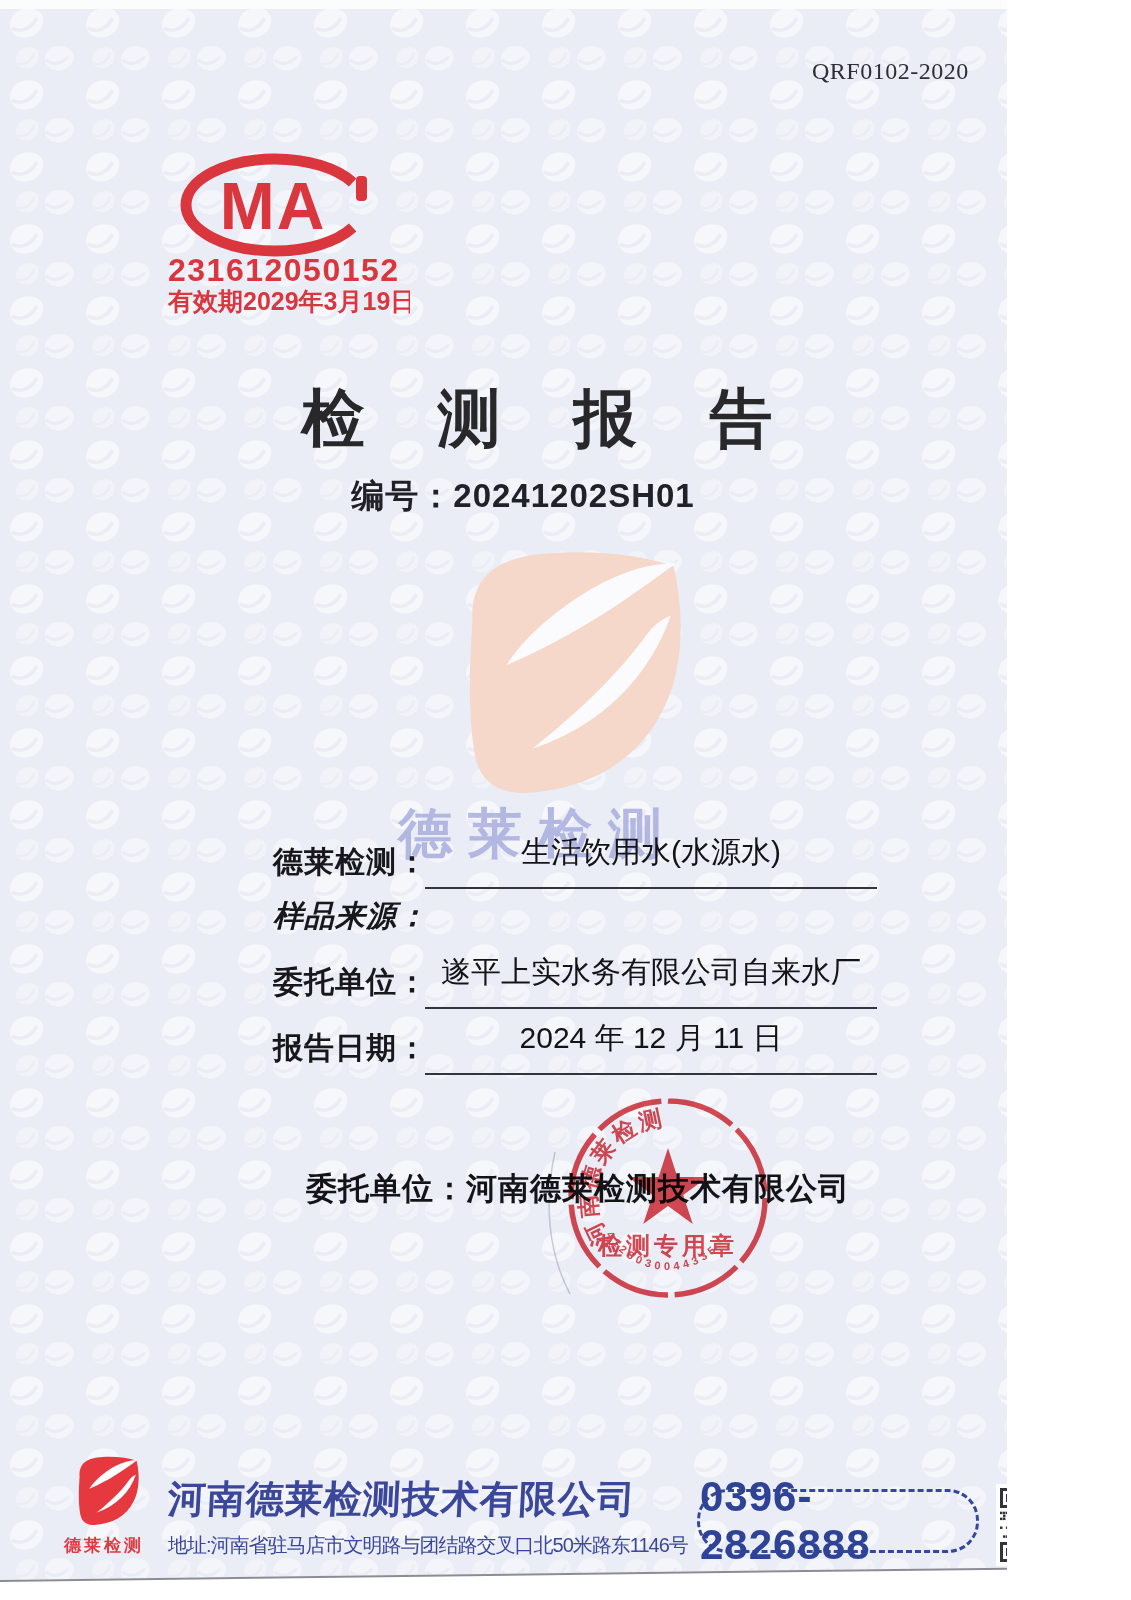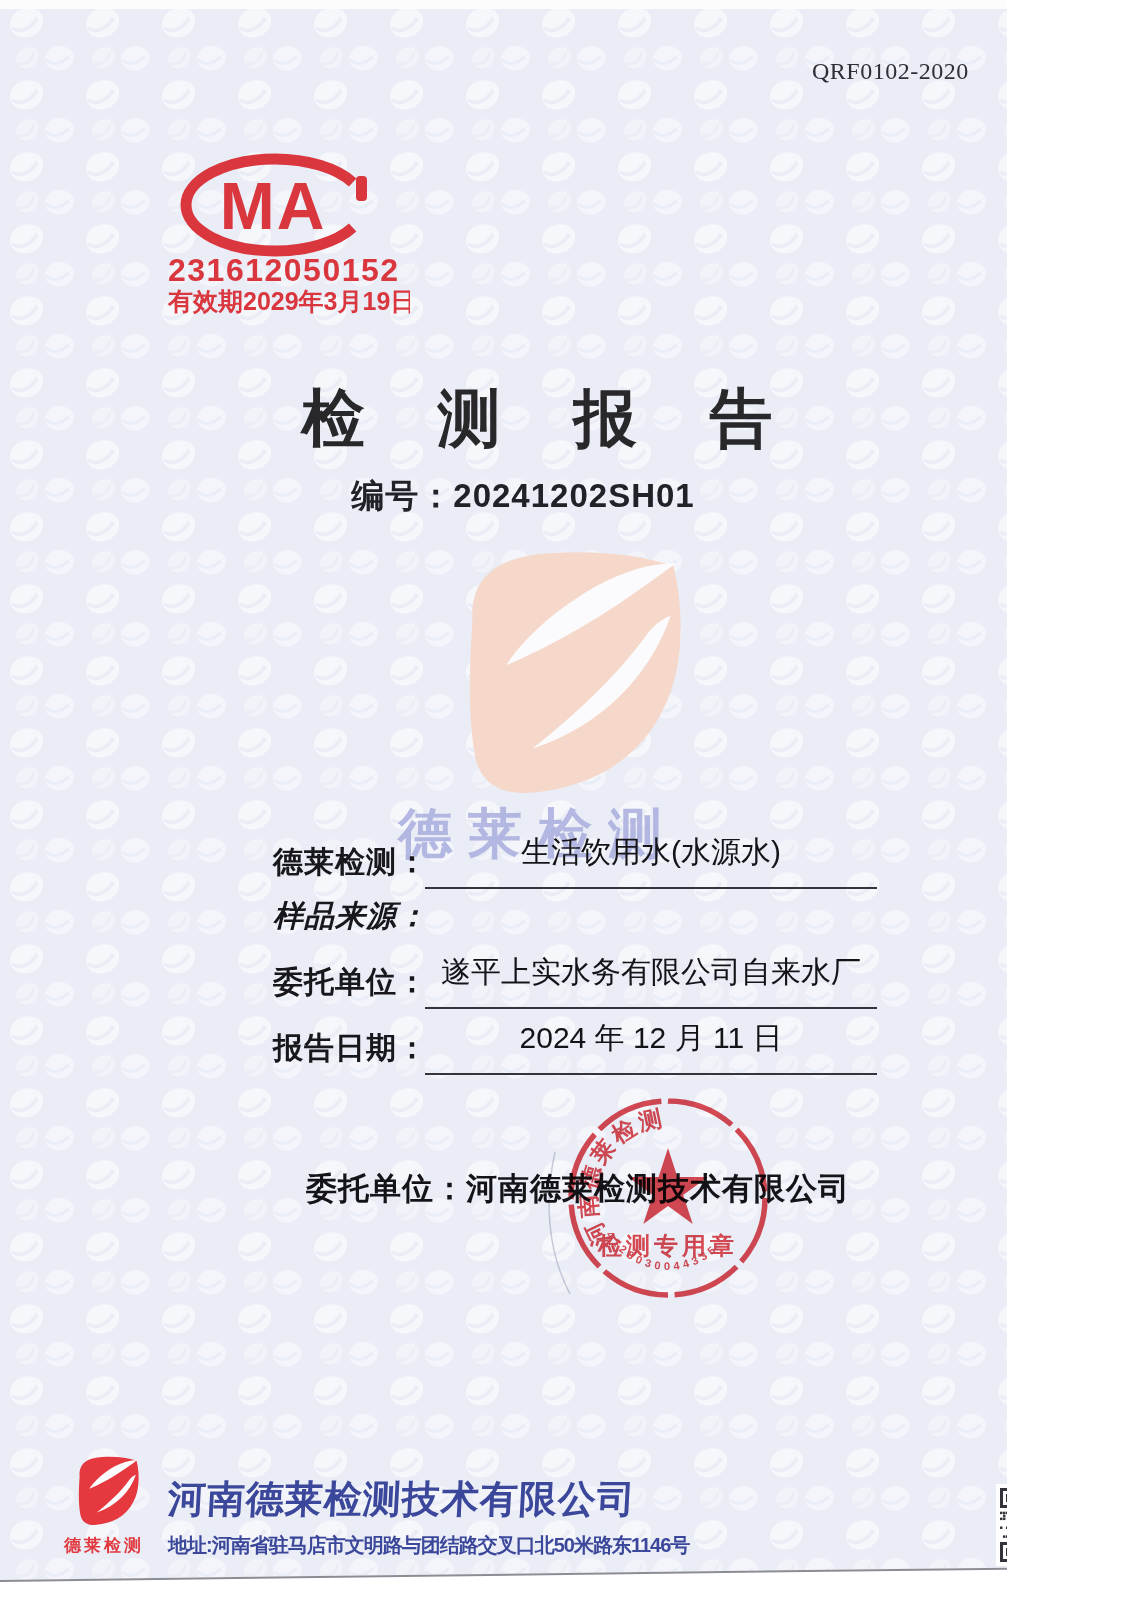--- a/index.html
+++ b/index.html
@@ -27,21 +27,21 @@
   .fvalue{width:452px;text-align:center;border-bottom:2px solid #34353c;
           font-size:30px;font-weight:500;color:#141418;padding-bottom:14px;}
   .tunit{left:306px;top:1168px;font-size:31px;font-weight:600;color:#141418;
          letter-spacing:1px;white-space:nowrap;}
   .seal-svg{mix-blend-mode:multiply;opacity:0.95;}
   .edge-seal{mix-blend-mode:multiply;opacity:0.95;}
   .f-caption{left:64px;top:1534px;width:110px;font-size:17px;font-weight:bold;
              color:#e23940;letter-spacing:3px;white-space:nowrap;}
   .f-name{left:168px;top:1474px;font-size:38px;font-weight:bold;color:#3b479a;
           letter-spacing:1px;transform:skewX(-3deg);white-space:nowrap;}
-  .f-addr{left:168px;top:1532px;font-size:20px;font-weight:bold;color:#3b479a;
+  .f-addr{left:168px;top:1532px;font-size:20px;font-weight:normal;color:#3b479a;
           letter-spacing:-1px;white-space:nowrap;}
   .phone-pill{left:697px;top:1489px;width:276px;height:58px;
               border:3px dashed #33479d;border-radius:31px;display:flex;
               align-items:center;justify-content:center;}
   .phone-num{font-size:42px;font-weight:bold;color:#2f4396;letter-spacing:1px;}
   svg text{font-family:"Liberation Sans",sans-serif;}
 </style>
 </head>
 <body>
 
@@ -144,20 +144,23 @@
 
   <svg class="layer" style="left:70px;top:1450px;" width="74" height="82" viewBox="0 0 100 108">
     <path d="M13 34 C12 16 24 9 44 8 C62 7 78 9 90 13 C95 34 93 55 86 68 C76 89 55 99 33 100 C22 100 16 95 14 86 C11 68 12 50 13 34 Z" fill="#e5383f"></path>
     <path d="M91 12 C72 26 52 40 26 51 C33 40 46 29 60 21 C71 15 81 12 91 12 Z" fill="#fdfdfe"></path>
     <path d="M89 32 C81 55 63 74 36 83 C55 68 70 53 80 39 C84 34 87 33 89 32 Z" fill="#fdfdfe"></path>
   </svg>
   <div class="layer f-caption">德莱检测</div>
   <div class="layer f-name">河南德莱检测技术有限公司</div>
   <div class="layer f-addr">地址:河南省驻马店市文明路与团结路交叉口北50米路东1146号</div>
 
+  <div class="layer phone-pill">
+    <span class="phone-num">0396-2826888</span>
+  </div>
 
   <svg class="layer" style="left:996px;top:1484px;" width="82" height="82" viewBox="0 0 82 82">
     <rect width="82" height="82" fill="#ffffff"></rect>
     <g fill="#33343b">
       <rect x="4" y="4" width="20" height="20"></rect>
         <rect x="7" y="7" width="14" height="14" fill="#ffffff"></rect>
         <rect x="10" y="10" width="8" height="8"></rect>
       <rect x="58" y="4" width="20" height="20"></rect>
         <rect x="61" y="7" width="14" height="14" fill="#ffffff"></rect>
         <rect x="64" y="10" width="8" height="8"></rect>

